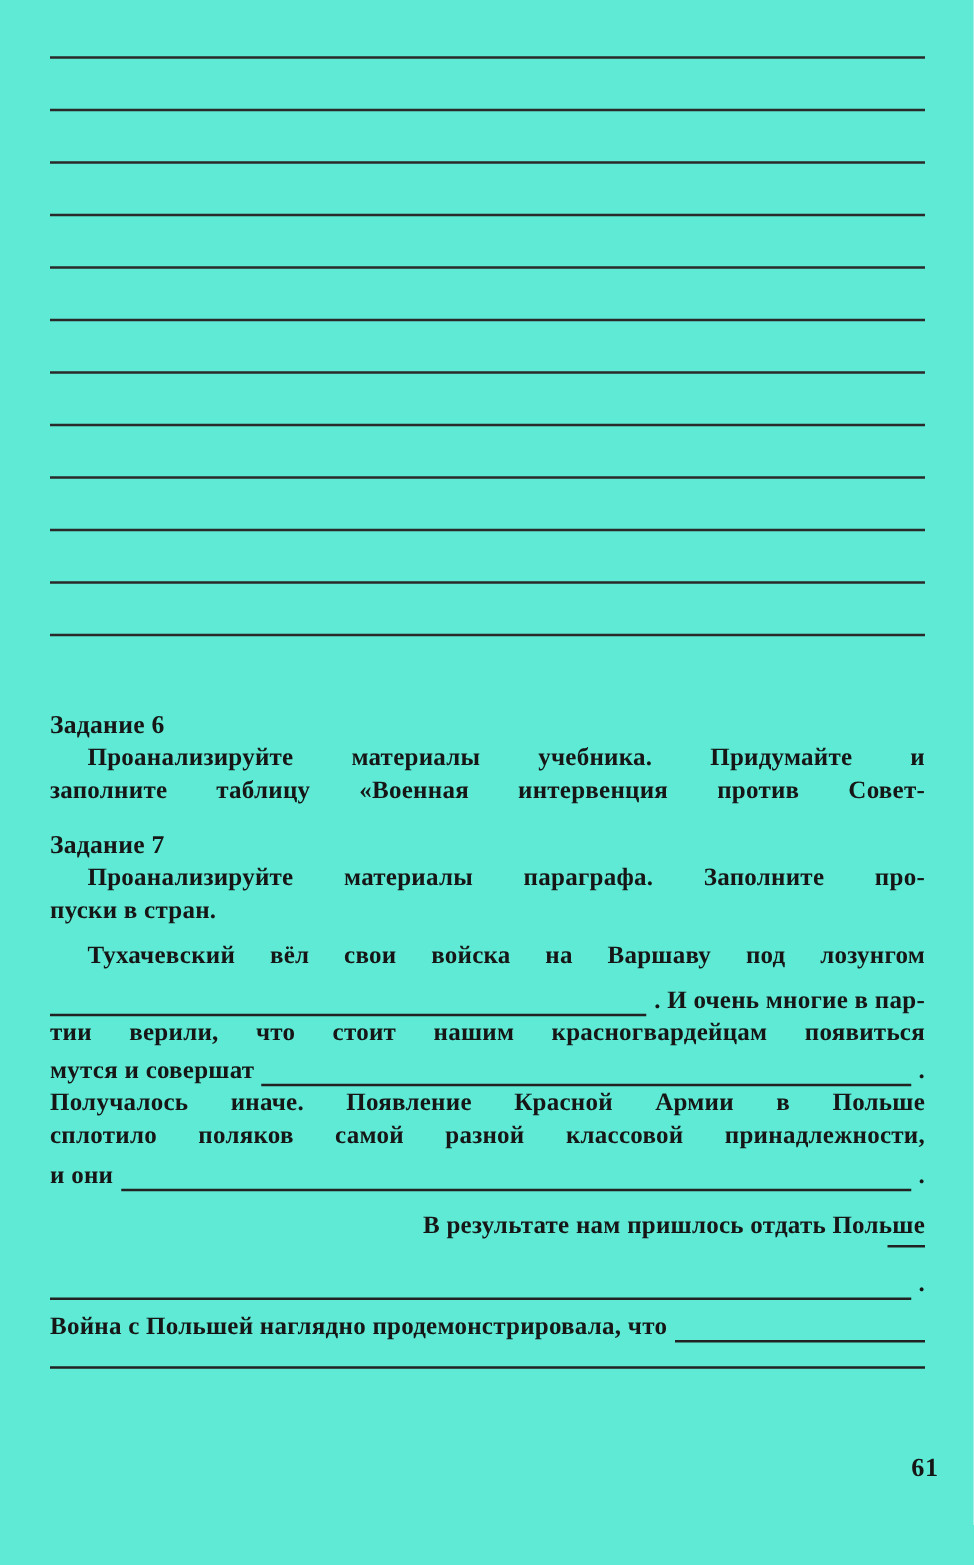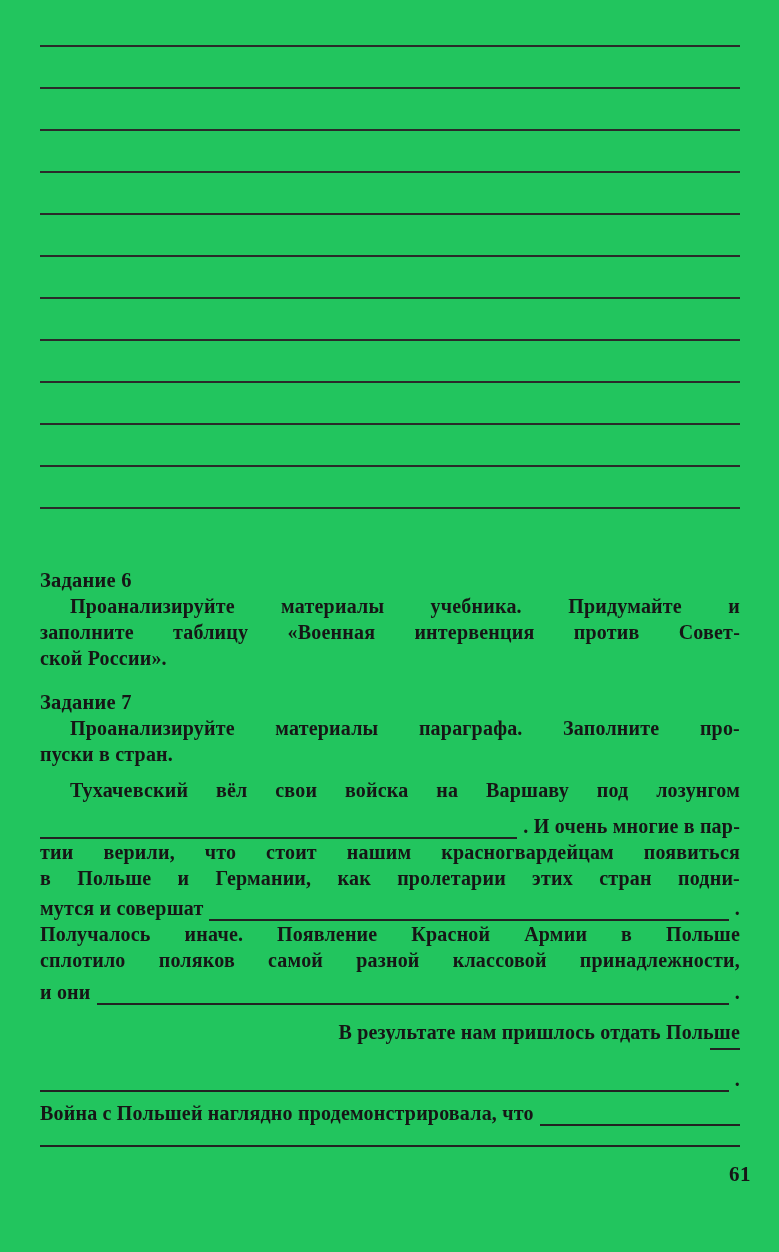--- a/index.html
+++ b/index.html
@@ -9,21 +9,21 @@
     font-family: "Liberation Serif", serif;
     font-weight: 700;
     color: #161616;
     position: relative;
     overflow: hidden;
   }
   .page {
     position: relative;
     width: 779px; height: 1252px;
     padding: 45px 40px 0 40px;
-    background: #22c55e;
+    background: #5eead4;
   }
   
   .writing-lines { width: 700px; }
   .wline { height: 42px; border-top: 2px solid #2a2a2a; }
 
   
   .task-heading {
     font-size: 20.5px;
     line-height: 26px;
     margin-top: 18px;
@@ -91,40 +91,38 @@
       <div class="wline"></div>
       <div class="wline"></div>
       <div class="wline"></div>
       <div class="wline"></div>
     </div>
 
   <h2 class="task-heading">Задание 6</h2>
   <div>
     <div class="tline just indent">Проанализируйте материалы учебника. Придумайте и</div>
     <div class="tline just">заполните таблицу «Военная интервенция против Совет-</div>
-    <div class="tline">ской России».</div>
   </div>
 
   <h2 class="task-heading">Задание 7</h2>
   <div>
     <div class="tline just indent">Проанализируйте материалы параграфа. Заполните про-</div>
     <div class="tline">пуски в стран.</div>
   </div>
 
   <div>
 
     <div class="tline just indent mt10">Тухачевский вёл свои войска на Варшаву под лозунгом</div>
 
     <div class="fline mt10">
       <span class="fill"></span>
       <span class="seg">. И очень многие в пар-</span>
     </div>
 
     <div class="tline just">тии верили, что стоит нашим красногвардейцам появиться</div>
-    <div class="tline just">в Польше и Германии, как пролетарии этих стран подни-</div>
 
     <div class="fline mt4">
       <span class="seg">мутся и совершат</span>
       <span class="fill"></span>
       <span class="seg">.</span>
     </div>
 
     <div class="tline just">Получалось иначе. Появление Красной Армии в Польше</div>
     <div class="tline just">сплотило поляков самой разной классовой принадлежности,</div>
 

